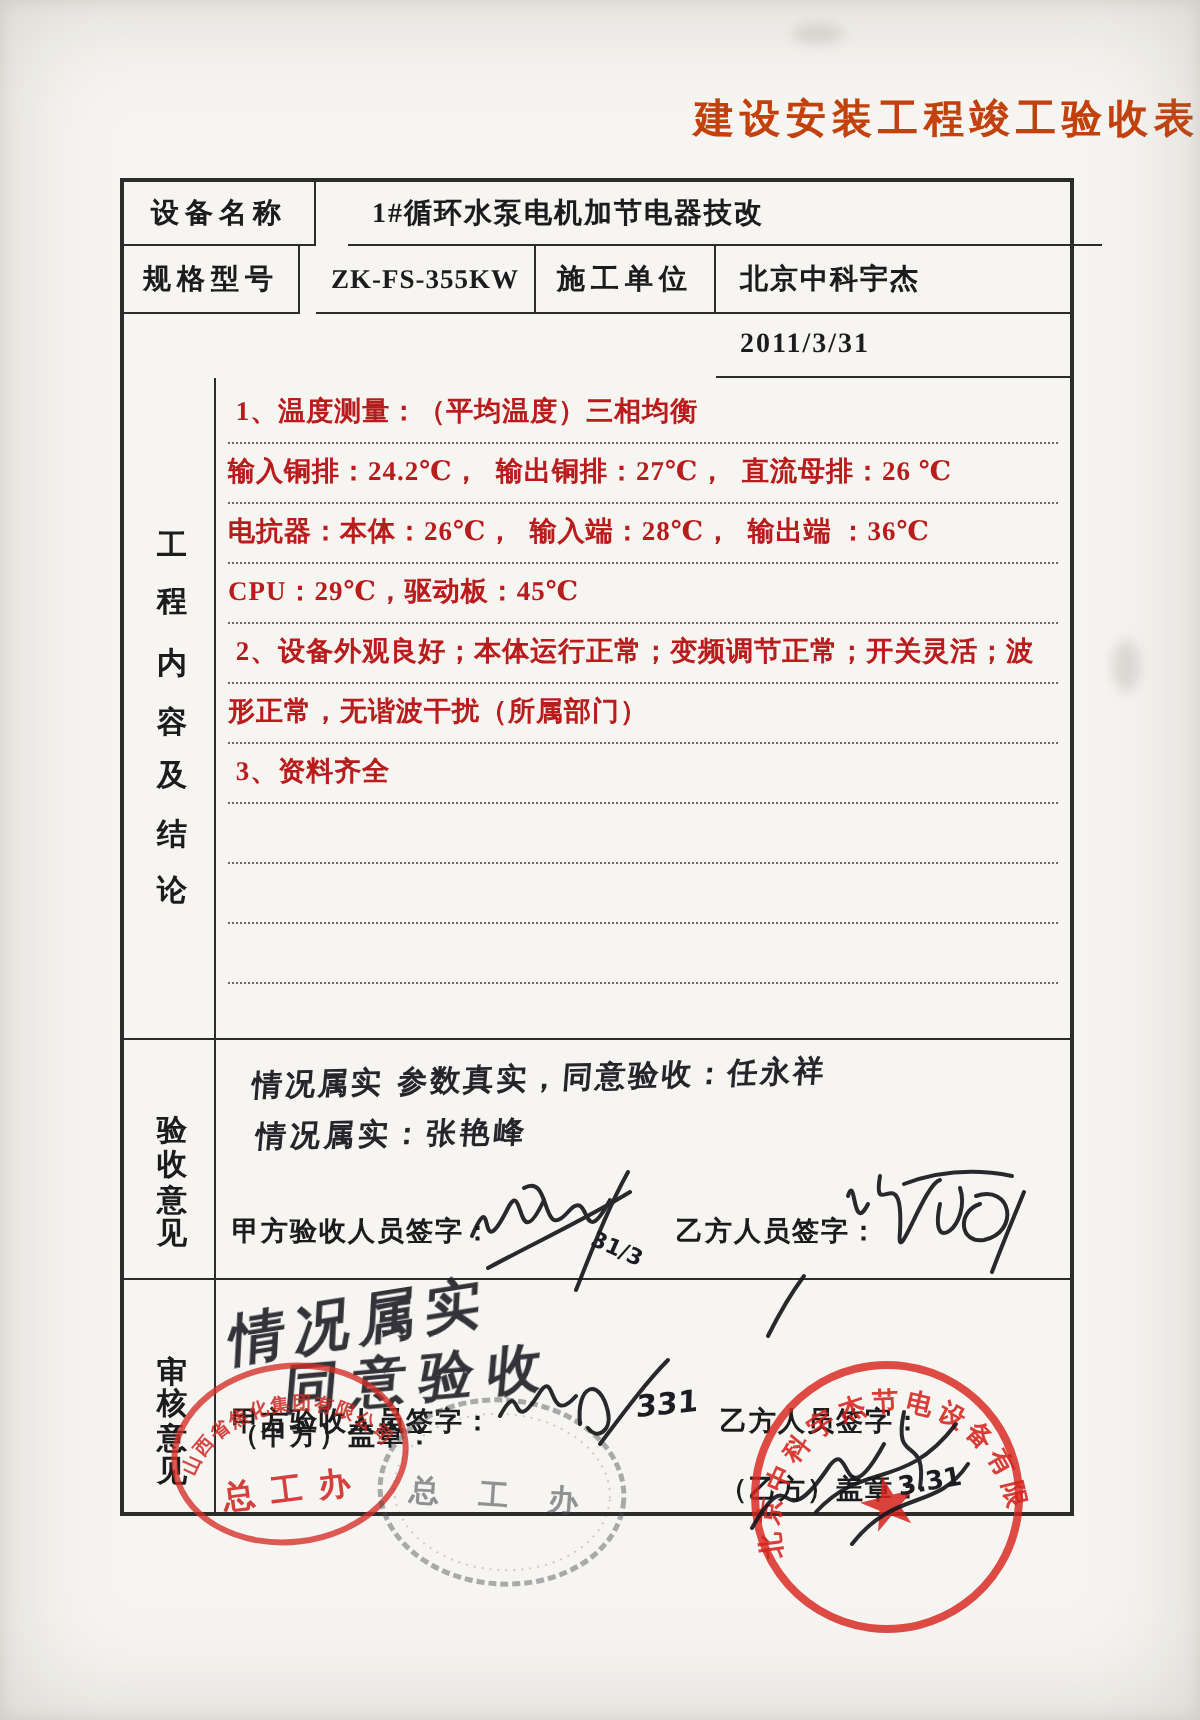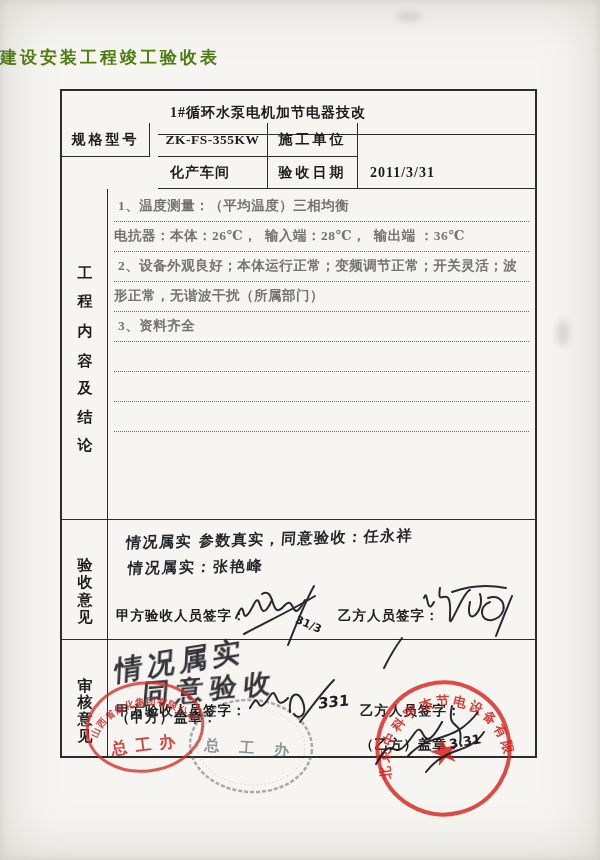--- a/index.html
+++ b/index.html
@@ -5,37 +5,37 @@
   html,body{margin:0;padding:0;}
   body{
     width:600px;height:860px;position:relative;overflow:hidden;
     background:#f6f5f1;
     font-family:"Liberation Serif","DejaVu Serif",serif;
     color:#1c1c1e;
   }
   .vignette{position:absolute;inset:0;pointer-events:none;z-index:9;
     box-shadow:inset 0 0 55px rgba(135,130,120,.30), inset 0 0 8px rgba(135,130,120,.18);}
   .smudge{position:absolute;border-radius:50%;background:rgba(150,145,138,.25);filter:blur(3px);z-index:0;}
-  .doc-title{position:absolute;top:46px;left:0;width:100%;text-align:left;
-    font-size:17px;font-weight:bold;letter-spacing:3px;color:#4d7c0f;z-index:1;}
+  .doc-title{position:absolute;top:46px;left:0;width:100%;text-align:right;
+    font-size:20px;font-weight:bold;letter-spacing:3px;color:#c2410c;z-index:1;}
   .tbl{position:absolute;left:60px;top:89px;width:477px;height:669px;
     border:2px solid #2c2c2c;box-sizing:border-box;z-index:1;background:transparent;}
   .cell{position:absolute;box-sizing:border-box;font-weight:bold;}
   .bR{border-right:1.5px solid #2c2c2c;}
   .bB{border-bottom:1.5px solid #2c2c2c;}
   .lbl{display:flex;align-items:center;justify-content:center;font-size:14px;letter-spacing:3px;}
   .val{display:flex;align-items:center;padding-left:12px;font-size:14px;letter-spacing:1px;}
   .valC{display:flex;align-items:center;justify-content:center;font-size:13.5px;letter-spacing:.5px;}
   .sideCell{display:flex;align-items:center;justify-content:center;}
   .sideTxt{writing-mode:vertical-rl;text-orientation:upright;font-size:15px;font-weight:bold;}
   .ls-big{letter-spacing:1.9em;}
   .ls-med{letter-spacing:1.15em;}
   .clines{position:absolute;left:46px;top:98px;width:427px;height:331px;padding:3px 0 0 0;box-sizing:border-box;}
   .cline{height:29px;line-height:28px;margin:0 6px;border-bottom:1.4px dotted #6b6b6b;
-    font-size:13.5px;font-weight:bold;white-space:pre;letter-spacing:.5px;color:#737373;}
+    font-size:13.5px;font-weight:bold;white-space:pre;letter-spacing:.5px;color:#b91c1c;}
   .hand{position:absolute;color:#25252c;font-weight:bold;white-space:pre;z-index:4;
     font-family:"DejaVu Sans","Liberation Sans",sans-serif;}
   .hw1{left:64px;top:439px;font-size:15px;letter-spacing:1.5px;transform:rotate(-1.5deg) skewX(-6deg);}
   .hw2{left:66px;top:467px;font-size:15px;letter-spacing:2px;transform:rotate(-1deg) skewX(-6deg);}
   .bigHw{filter:blur(.3px);opacity:.93;}
   .bigHw1{left:52px;top:551px;font-size:28px;letter-spacing:5px;transform:rotate(-9deg) skewX(-12deg);}
   .bigHw2{left:80px;top:580px;font-size:27px;letter-spacing:7px;transform:rotate(-5deg) skewX(-10deg);}
   .plabel{position:absolute;font-size:13.5px;font-weight:bold;letter-spacing:1px;white-space:pre;z-index:1;}
   .note{position:absolute;z-index:6;color:#1c1c22;font-weight:bold;
     font-family:"DejaVu Sans","Liberation Sans",sans-serif;}
@@ -49,37 +49,39 @@
 <body>
 
 <div class="vignette"></div>
 <div class="smudge" style="left:396px;top:12px;width:26px;height:10px;"></div>
 <div class="smudge" style="left:556px;top:320px;width:14px;height:26px;"></div>
 
 <div class="doc-title">建设安装工程竣工验收表</div>
 
 <div class="tbl">
 
-  <div class="cell val bB" style="left:96px;top:0;width:377px;height:44px;">1#循环水泵电机加节电器技改</div>
+  <div class="cell lbl bR bB" style="left:0;top:0;width:96px;height:32px;">设备名称</div>
+  <div class="cell val bB" style="left:112px;top:0;width:377px;height:32px;">1#循环水泵电机加节电器技改</div>
 
   <div class="cell lbl bR bB" style="left:0;top:32px;width:88px;height:34px;">规格型号</div>
   <div class="cell valC bR bB" style="left:96px;top:32px;width:110px;height:34px;">ZK-FS-355KW</div>
   <div class="cell lbl bR bB" style="left:206px;top:32px;width:90px;height:34px;">施工单位</div>
+  <div class="cell val bB" style="left:296px;top:32px;width:177px;height:34px;">北京中科宇杰</div>
 
-  <div class="cell val bR bB" style="left:96px;top:66px;width:110px;height:32px;">化产车间</div>
-  <div class="cell lbl bR bB" style="left:206px;top:66px;width:90px;height:32px;">验收日期</div>
   <div class="cell val bB" style="left:296px;top:66px;width:177px;height:32px;">2011/3/31</div>
 
   <div class="cell sideCell bR bB" style="left:0;top:98px;width:46px;height:331px;">
     <div class="sideTxt ls-big">工程内容及结论</div>
   </div>
   <div class="cell bB" style="left:46px;top:98px;width:427px;height:331px;"></div>
   <div class="clines">
     <div class="cline"> 1、温度测量：（平均温度）三相均衡</div>
+    <div class="cline">输入铜排：24.2℃，  输出铜排：27℃，  直流母排：26 ℃</div>
     <div class="cline">电抗器：本体：26℃，  输入端：28℃，  输出端 ：36℃</div>
+    <div class="cline">CPU：29℃，驱动板：45℃</div>
     <div class="cline"> 2、设备外观良好；本体运行正常；变频调节正常；开关灵活；波</div>
     <div class="cline">形正常，无谐波干扰（所属部门）</div>
     <div class="cline"> 3、资料齐全</div>
     <div class="cline"></div>
     <div class="cline"></div>
     <div class="cline"></div>
   </div>
 
   <div class="cell sideCell bR bB" style="left:0;top:429px;width:46px;height:120px;">
     <div class="sideTxt ls-med">验收意见</div>

